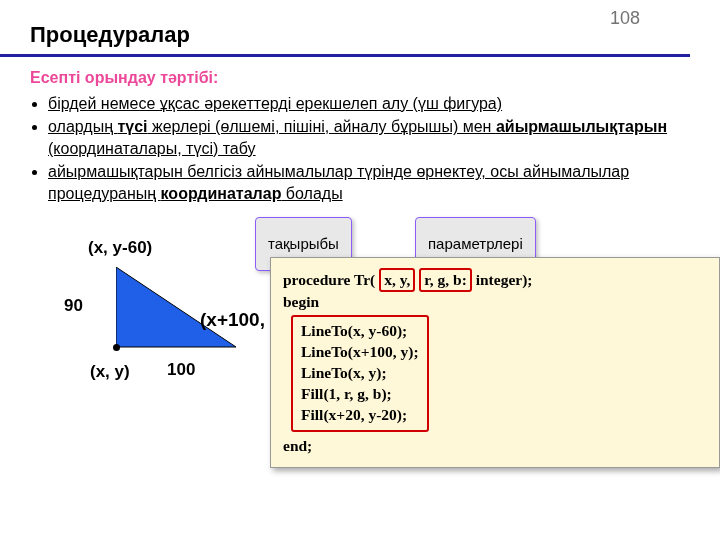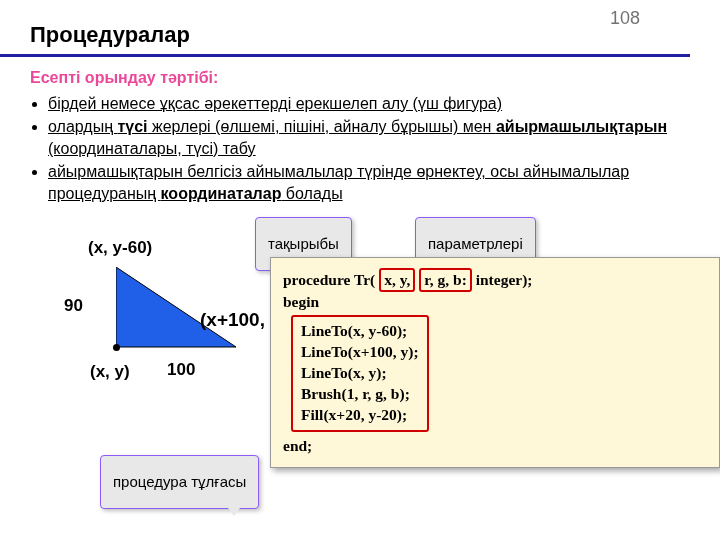--- a/index.html
+++ b/index.html
@@ -171,31 +171,30 @@
       <span class="lbl" style="left:140px; top:70px;font-size:19px;">(x+100, y)</span>
       <span class="lbl" style="left:30px; top:124px;">(x, y)</span>
       <span class="lbl" style="left:4px; top:58px;">90</span>
       <span class="lbl" style="left:107px; top:122px;">100</span>
     </div>
 
     <div class="callout tail-br" style="left:225px; top:0px;">тақырыбы</div>
     <div class="callout tail-bl" style="left:385px; top:0px;">параметрлері</div>
     <div class="callout pink tail-l" style="left:605px; top:80px;">түс</div>
     <div class="callout tail-tl" style="left:550px; top:148px;">координаталар</div>
-    <div class="callout tail-br" style="left:70px; top:238px;">процедура тұлғасы</div>
 
     <div class="codebox">
       <div>
         <span class="kw">procedure Tr(</span>&nbsp;<span class="redbox">x, y,</span>&nbsp;<span class="redbox">r, g, b:</span><span> integer);</span>
       </div>
       <div class="kw">begin</div>
       <div class="innerbox">
         <div>LineTo(x, y-60);</div>
         <div>LineTo(x+100, y);</div>
         <div>LineTo(x, y);</div>
-        <div>Brush(1, r, g, b);</div>
+        <div>Fill(1, r, g, b);</div>
         <div>Fill(x+20, y-20);</div>
       </div>
       <div class="kw">end;</div>
     </div>
 
   </div>
 </div>
 
 </body></html>

